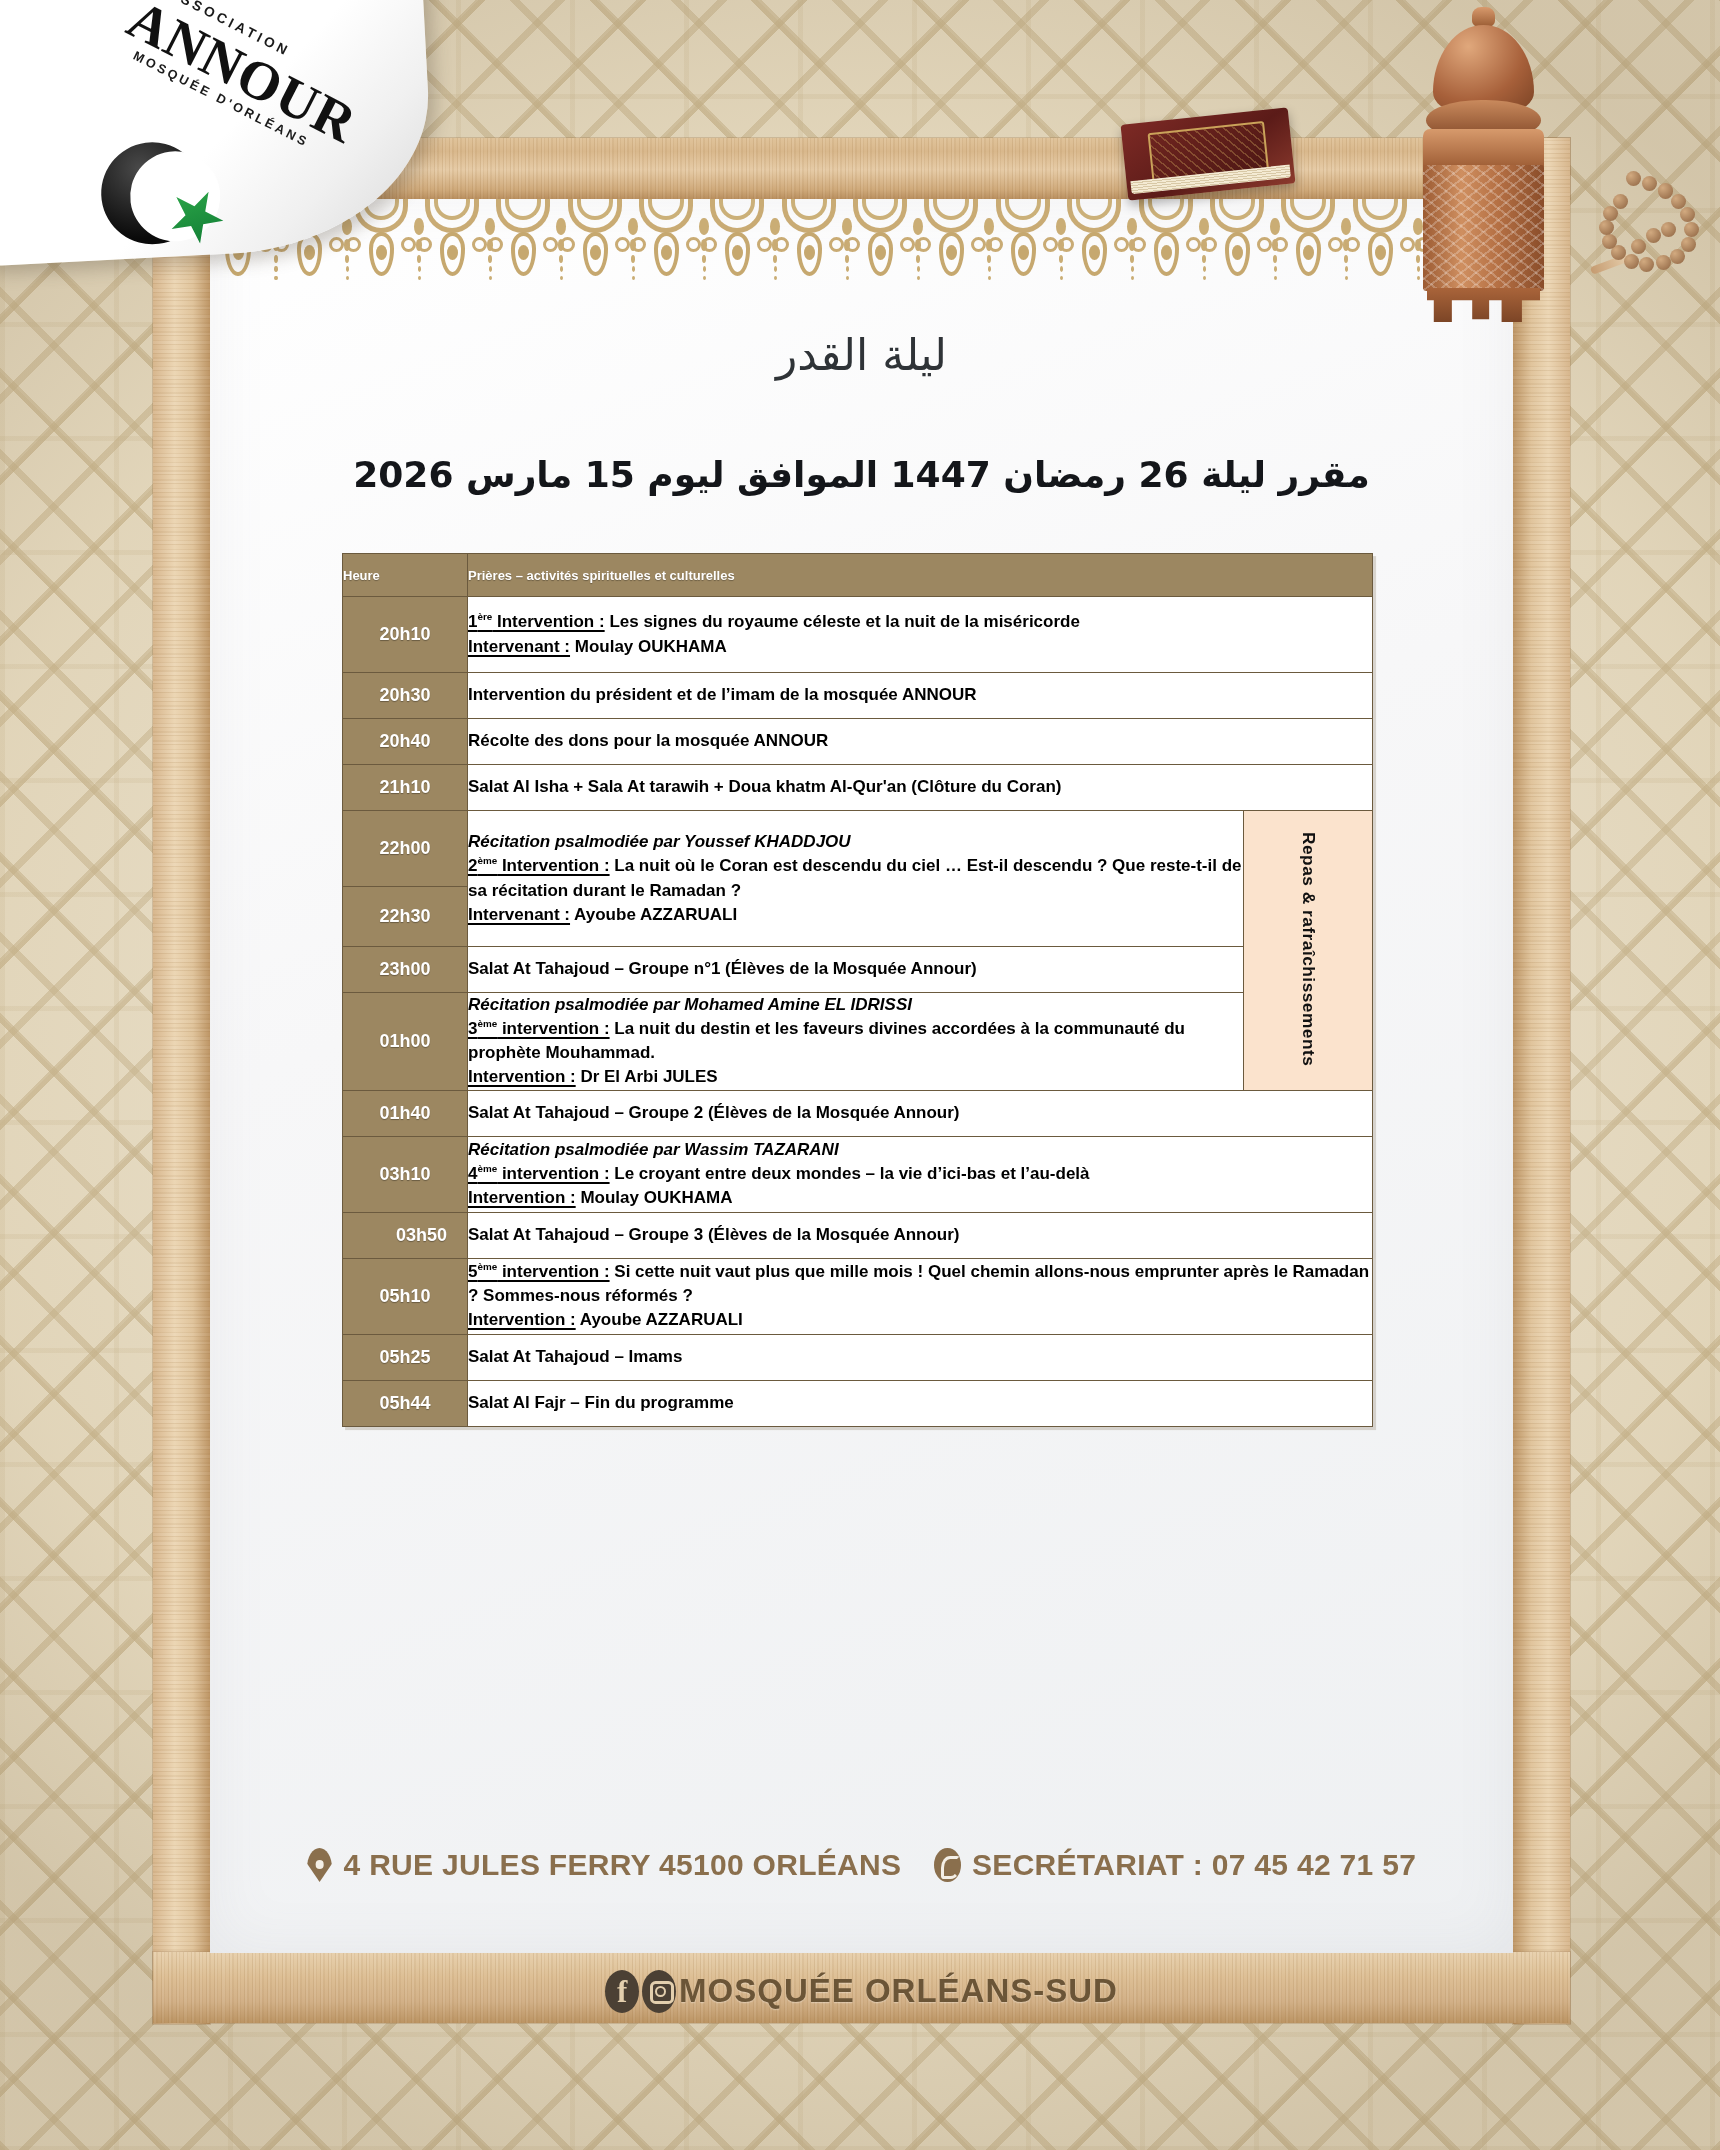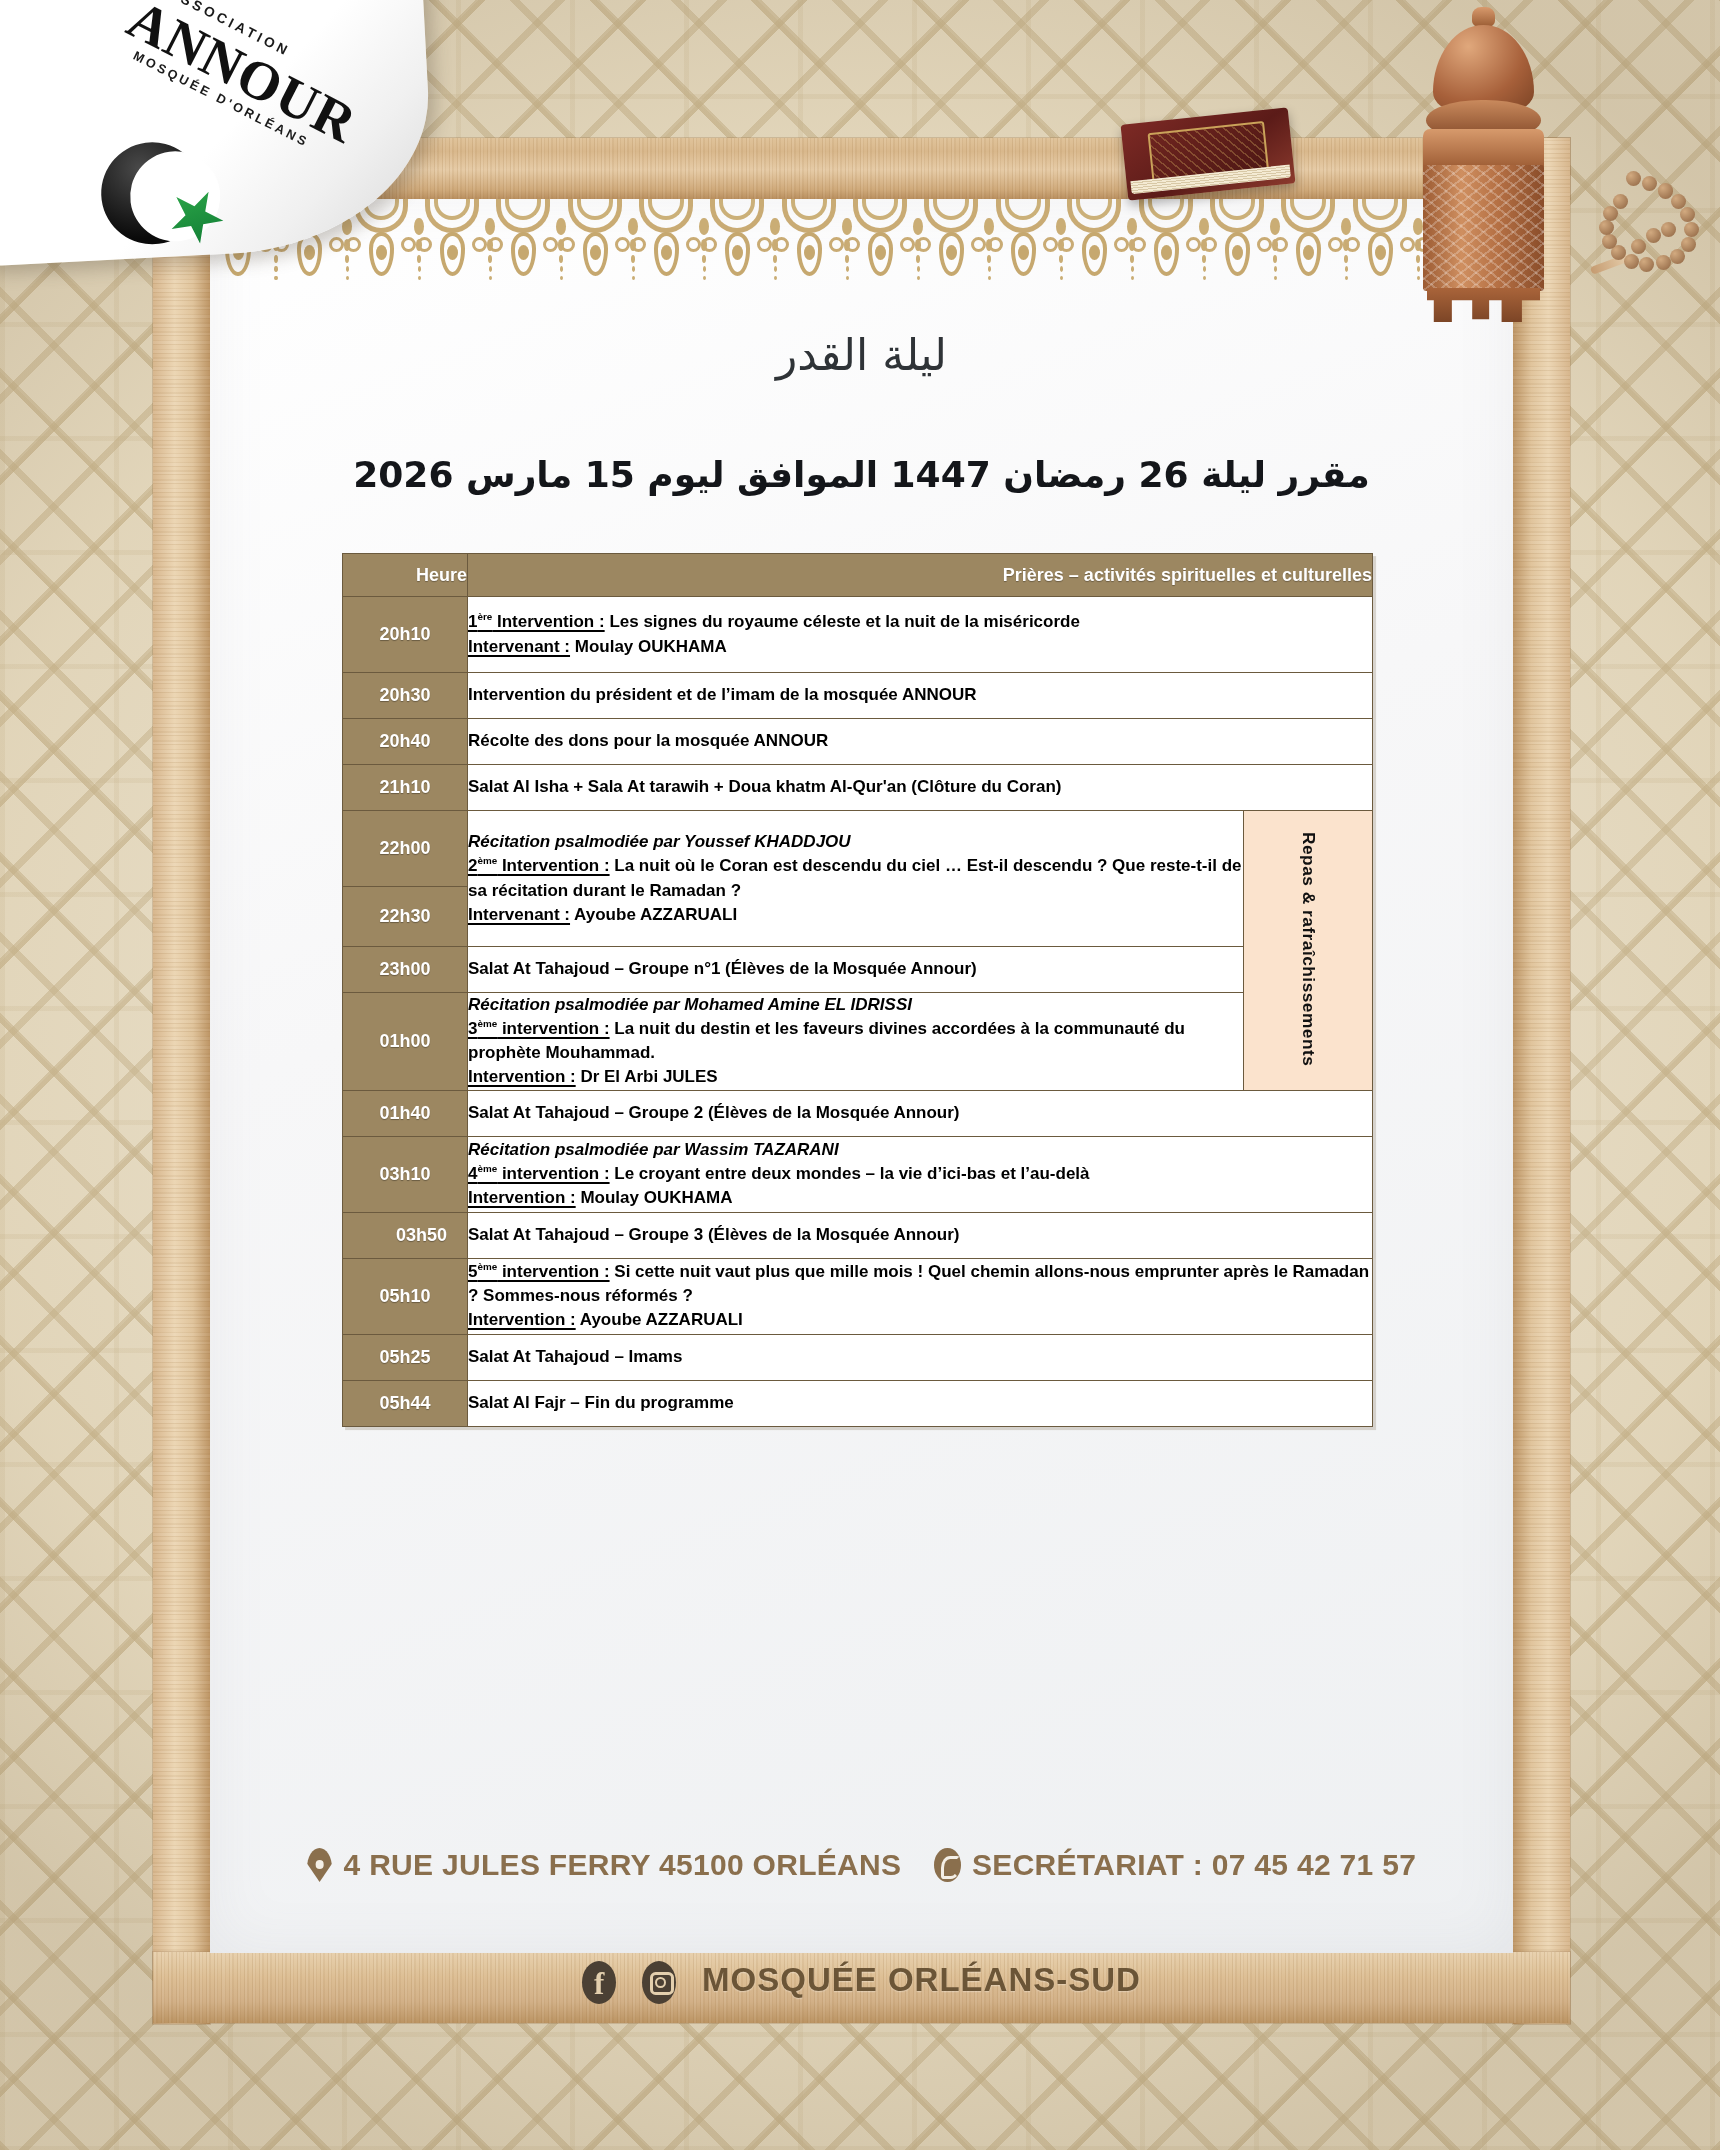--- a/index.html
+++ b/index.html
@@ -151,23 +151,23 @@
   table#programme col.c-side    { width: 129px; }
 
   #programme th, #programme td {
     border: 1px solid #6b5a3e;
     vertical-align: middle;
     padding: 0;
   }
   .th-time, .th-content {
     background: #9c8761;
     color: #ffffff;
-    font-size: 18px;
+    font-size: 13px;
     font-weight: 700;
-    text-align: right;
+    text-align: left;
     height: 43px;
     text-shadow: 0 1px 1px rgba(0,0,0,.30);
   }
   .td-time {
     background: #9c8761;
     color: #ffffff;
     font-size: 18px;
     font-weight: 700;
     text-align: center;
     text-shadow: 0 1px 1px rgba(0,0,0,.32);
@@ -234,21 +234,21 @@
     border: 3.6px solid #f4efe6;
     border-radius: 50% 3.1px 50% 3.1px;
     border-right-color: transparent;
   }
 
   
   #brand-bar {
     position: absolute;
     left: 210px; top: 1961px;
     width: 1303px; height: 60px;
-    display: flex; justify-content: center; gap: 26px;
+    display: flex; align-items: center; justify-content: center; gap: 3px;
   }
   .soc {
     width: 34px; height: 43px; border-radius: 50%;
     background: #4b4034; position: relative; flex: 0 0 auto;
   }
   .soc-fb::after {
     content: "f"; position: absolute; left: 0; right: 0; top: 50%;
     transform: translateY(-50%);
     text-align: center; color: #e3cfae; font-size: 31px;
     font-family: "Liberation Serif", serif; font-weight: 700; line-height: 1;

